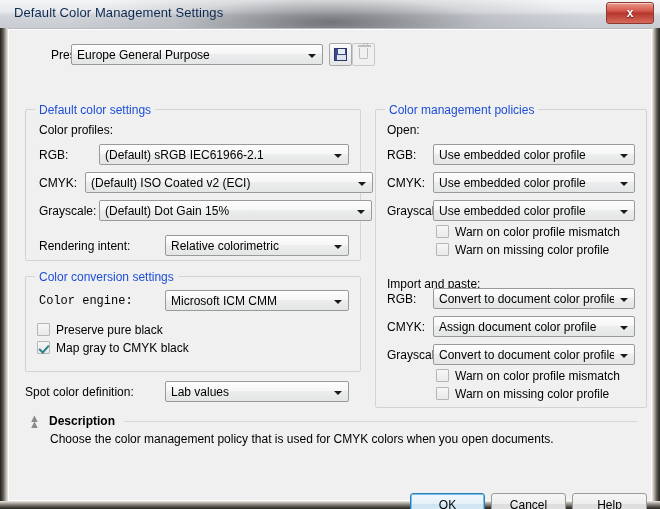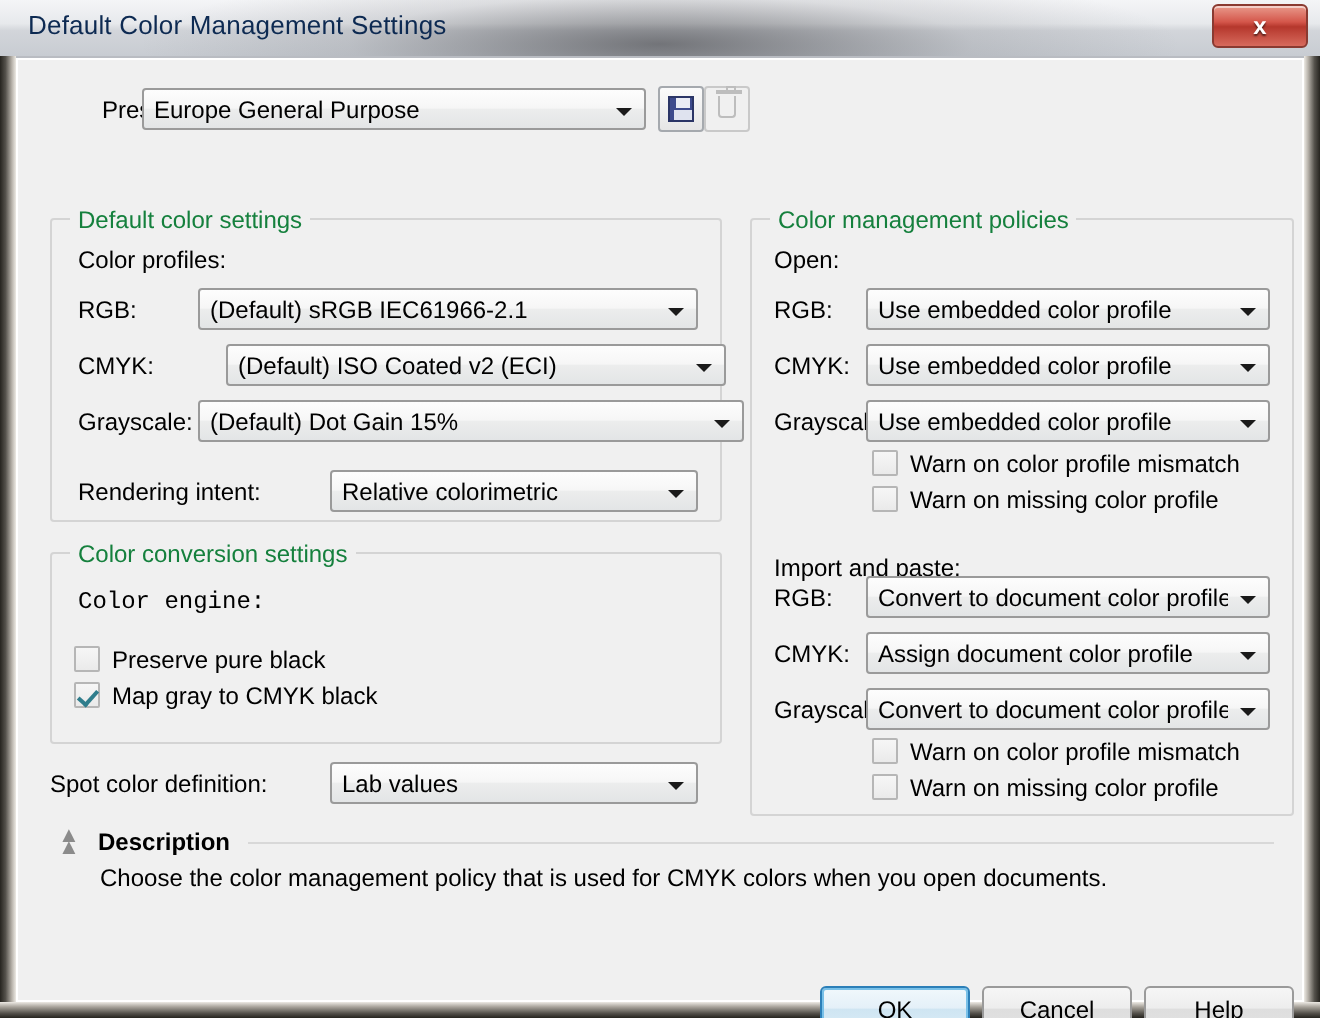--- a/index.html
+++ b/index.html
@@ -178,21 +178,21 @@
     box-sizing: border-box;
     border: 1px solid #d4d4d4;
     border-radius: 2px;
   }
   .group > .legend {
     position: absolute;
     top: -7px; left: 9px;
     padding: 0 4px;
     background: #f0f0f0;
     font-size: 12px;
-    color: #15803d;
+    color: #1d4ed8;
     white-space: nowrap;
   }
   #group-default-color { left: 16px; top: 79px; width: 336px; height: 152px; }
   #group-conversion    { left: 16px; top: 246px; width: 336px; height: 96px; }
   #group-policies      { left: 366px; top: 79px; width: 272px; height: 299px; }
 
   .lbl {
     position: absolute;
     font-size: 12px;
     color: #000;
@@ -319,21 +319,21 @@
 
     <div class="lbl" style="left:30px; top:93px;">Color profiles:</div>
 
     <div class="lbl" style="left:30px; top:118px;">RGB:</div>
     <div class="combo" style="left:90px; top:114px; width:250px;">
       <div class="val">(Default) sRGB IEC61966-2.1</div>
       <div class="arrow"></div>
     </div>
 
     <div class="lbl" style="left:30px; top:146px;">CMYK:</div>
-    <div class="combo" style="left:104px; top:142px; width:250px;">
+    <div class="combo" style="left:76px; top:142px; width:288px;">
       <div class="val">(Default) ISO Coated v2 (ECI)</div>
       <div class="arrow"></div>
     </div>
 
     <div class="lbl" style="left:30px; top:174px;">Grayscale:</div>
     <div class="combo" style="left:90px; top:170px; width:273px;">
       <div class="val">(Default) Dot Gain 15%</div>
       <div class="arrow"></div>
     </div>
 
@@ -341,20 +341,24 @@
     <div class="combo" style="left:156px; top:205px; width:184px;">
       <div class="val">Relative colorimetric</div>
       <div class="arrow"></div>
     </div>
 
     <div class="group" id="group-conversion">
       <div class="legend">Color conversion settings</div>
     </div>
 
     <div class="lbl" style="left:30px; top:264px;font-family:Liberation Mono, monospace;">Color engine:</div>
+    <div class="combo" style="left:156px; top:260px; width:184px;">
+      <div class="val">Microsoft ICM CMM</div>
+      <div class="arrow"></div>
+    </div>
 
     <div class="chk" style="left:28px; top:293px;"></div>
     <div class="chk-label" style="left:47px; top:293px;">Preserve pure black</div>
 
     <div class="chk checked" style="left:28px; top:311px;"></div>
     <div class="chk-label" style="left:47px; top:311px;">Map gray to CMYK black</div>
 
     <div class="lbl" style="left:16px; top:355px;">Spot color definition:</div>
     <div class="combo" style="left:156px; top:351px; width:184px;">
       <div class="val">Lab values</div>

